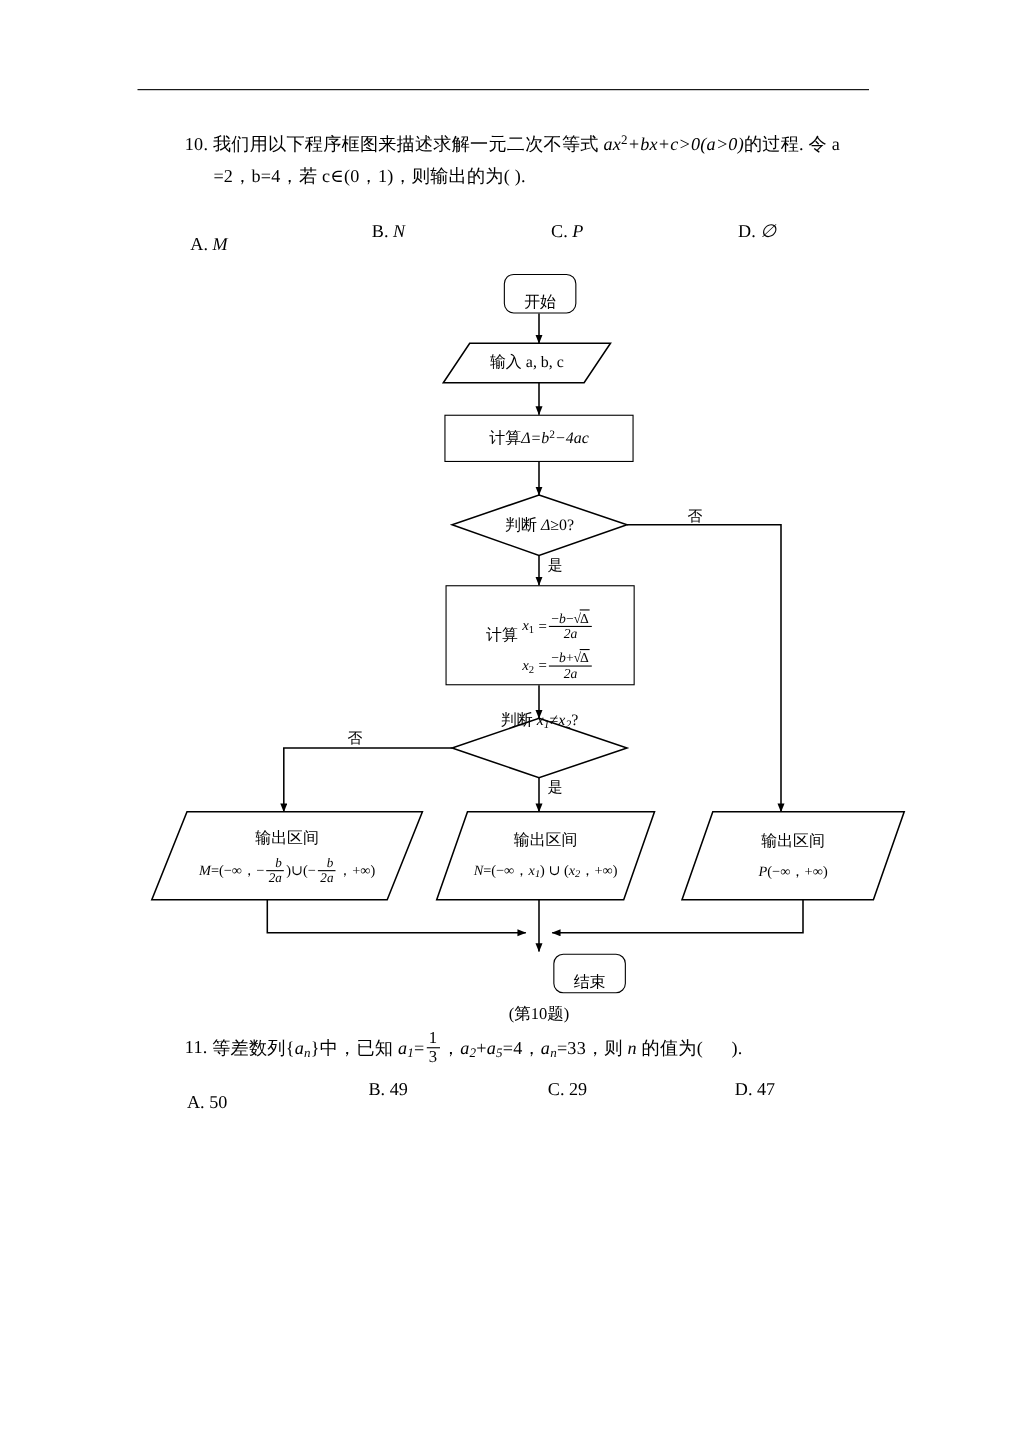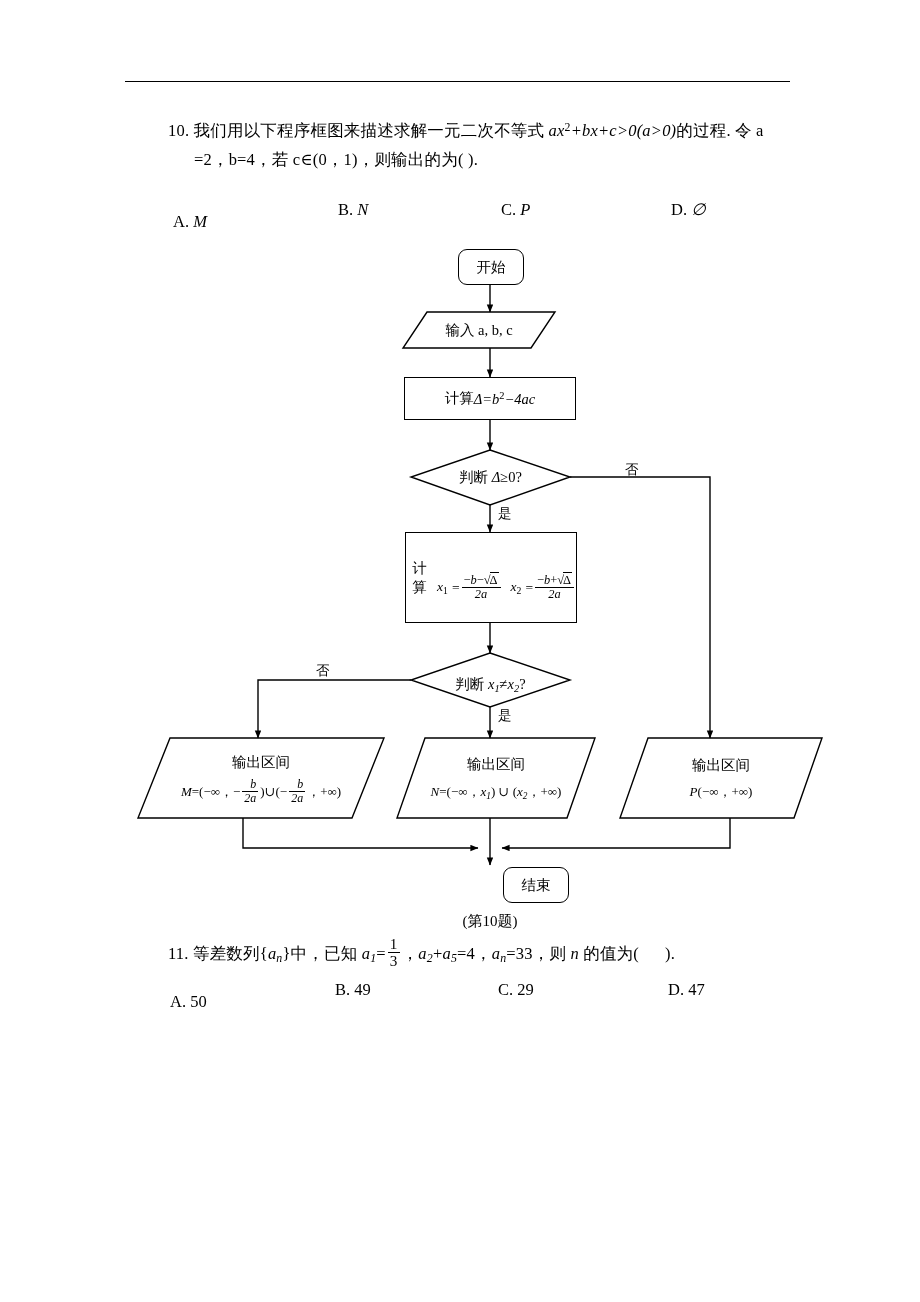--- a/index.html
+++ b/index.html
@@ -73,21 +73,21 @@
     position: absolute;
     box-sizing: border-box;
     font-size: 14.5px;
     text-align: center;
     color: #000;
   }
   .terminal {
     border: 1.4px solid #000;
     border-radius: 9px;
     display: flex;
-    align-items: center;
+    align-items: flex-end;
     justify-content: center;
   }
   .process {
     border: 1.4px solid #000;
     display: flex;
     align-items: center;
     justify-content: center;
   }
   .io-wrap { position: absolute; }
   .io-txt {
@@ -133,21 +133,21 @@
   .footer .pg { font-weight: bold; }
   
   .calcbox-inner {
     display: flex;
     align-items: center;
     justify-content: center;
     width: 100%;
     font-size: 14.5px;
   }
   .calcbox-inner .word { padding-right: 4px; }
-  .eqs { display: flex; gap: 8px; margin-top: 20px; }
+  .eqs { display: flex; flex-direction: column; gap: 8px; margin-top: 20px; }
   .eq { display: flex; align-items: center; font-size: 13.5px; }
   .eq .lhs { font-style: italic; padding-right: 4px; }
   .rad { font-style: normal; }
   .radcap { border-top: 1.1px solid #000; padding: 0 1px 0 0; margin-left: -1px;}
 </style>
 </head>
 <body>
 
 <div id="page">
 
@@ -259,21 +259,21 @@
           <span>=</span>
           <span class="frac">
             <span class="num">−<span class="it">b</span>+<span class="rad">√<span class="radcap">Δ</span></span></span>
             <span class="den it">2a</span>
           </span>
         </span>
       </span>
     </div>
   </div>
 
-  <div class="dia-txt" style="left:411px; top:657px; width:159px; height:54px;text-align:right;">
+  <div class="dia-txt" style="left:411px; top:628px; width:159px; height:54px;text-align:right;">
     <span>判断 <span class="it">x</span><span class="sub">1</span>≠<span class="it">x</span><span class="sub">2</span>?</span>
   </div>
 
   <div class="lbl" style="left:498px; top:707px;">是</div>
   <div class="lbl" style="left:316px; top:662px;">否</div>
 
   <div class="io-wrap" style="left:138px; top:738px; width:246px; height:80px;">
     <div class="io-txt">
       <span style="margin-bottom:5px">输出区间</span>
       <span style="font-size:13px">

